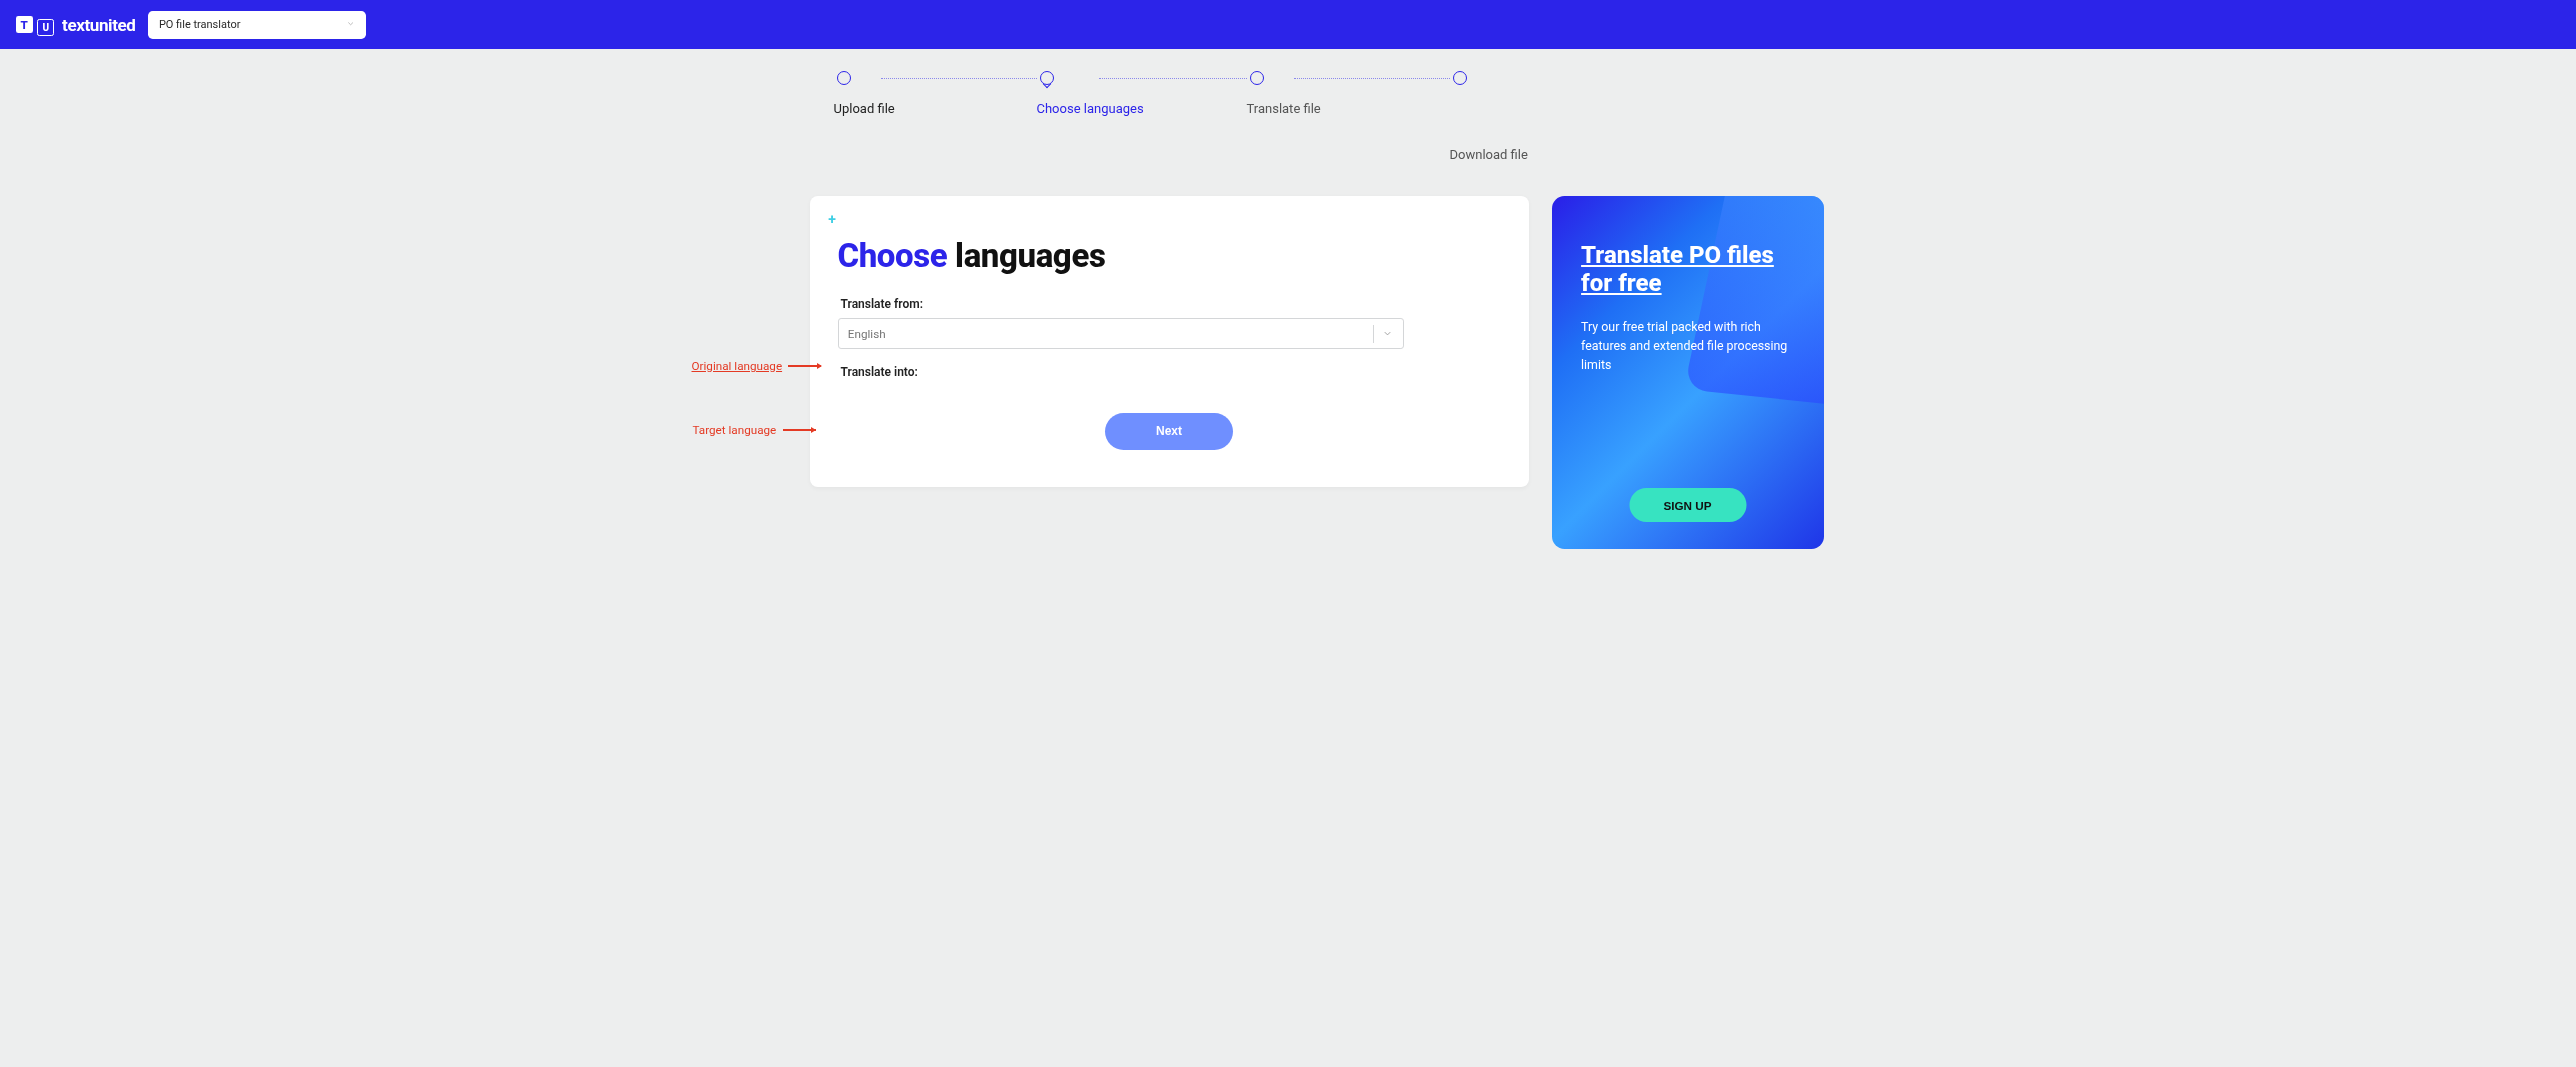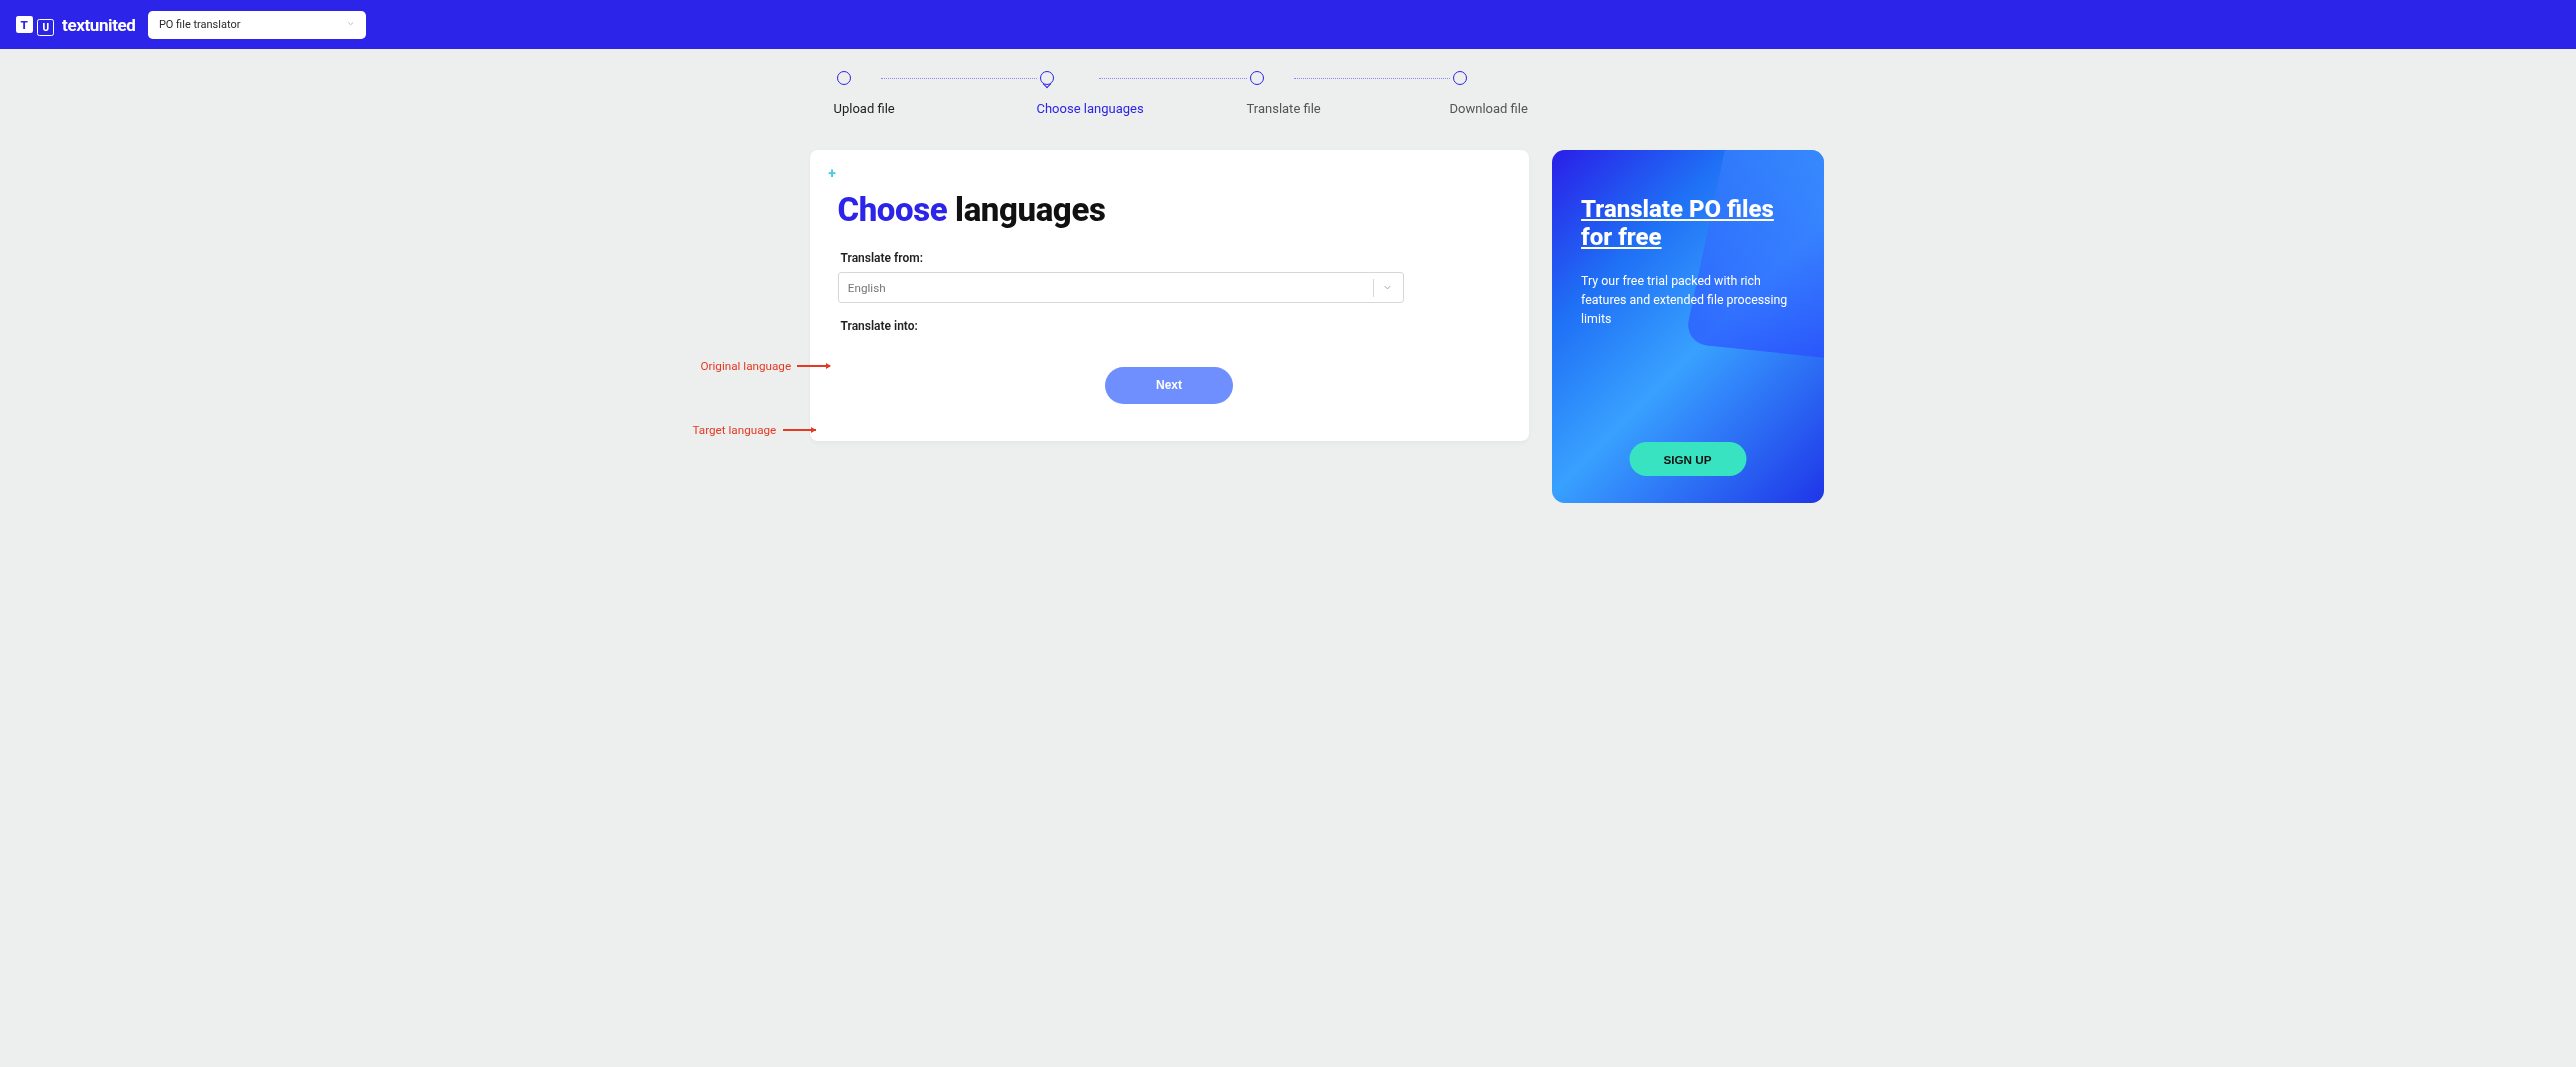--- a/index.html
+++ b/index.html
@@ -153,21 +153,21 @@
     <div class="step step-active" style="width:62px;">
       <div class="step-circle"></div>
       <div class="step-label">Choose languages</div>
     </div>
     <div class="step-connector" style="width:148px;"></div>
     <div class="step" style="width:47px;">
       <div class="step-circle"></div>
       <div class="step-label">Translate file</div>
     </div>
     <div class="step-connector" style="width:156px;"></div>
-    <div class="step" style="width:47px;">
+    <div class="step" style="width:47px;gap:46px;">
       <div class="step-circle"></div>
       <div class="step-label">Download file</div>
     </div>
   </div>
 
   <div class="main-row">
     <div class="card">
       <span class="card-plus">+</span>
       <h1 class="title">
         <span class="blue">Choose</span><span> languages</span>
@@ -193,21 +193,21 @@
     </div>
 
     <div class="promo">
       <div class="promo-shape1"></div>
       <div class="promo-title">Translate PO files for free</div>
       <div class="promo-text">Try our free trial packed with rich features and extended file processing limits</div>
       <button class="signup-btn">SIGN UP</button>
     </div>
   </div>
 
-  <div class="annotate" style="left:19px; top:288px;">
+  <div class="annotate" style="left:10px; top:288px;text-decoration:underline;">
     <span>Original language</span>
     <span class="annotate-arrow"></span>
   </div>
   <div class="annotate" style="left:11px; top:352px;">
     <span>Target language</span>
     <span class="annotate-arrow"></span>
   </div>
 
 </div>
 

